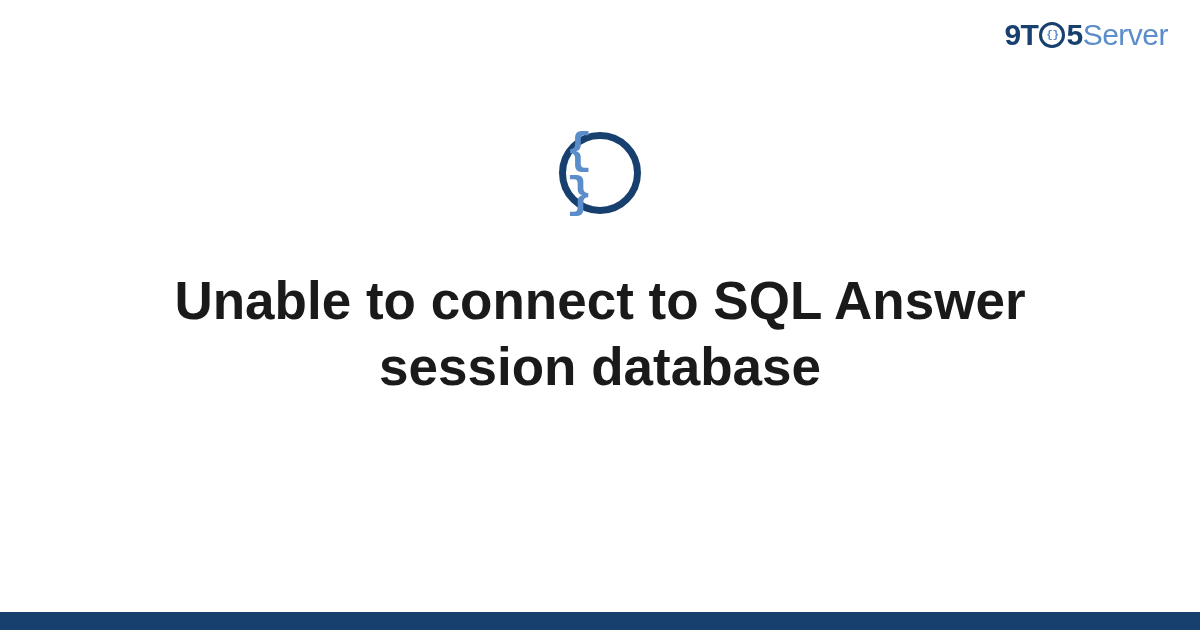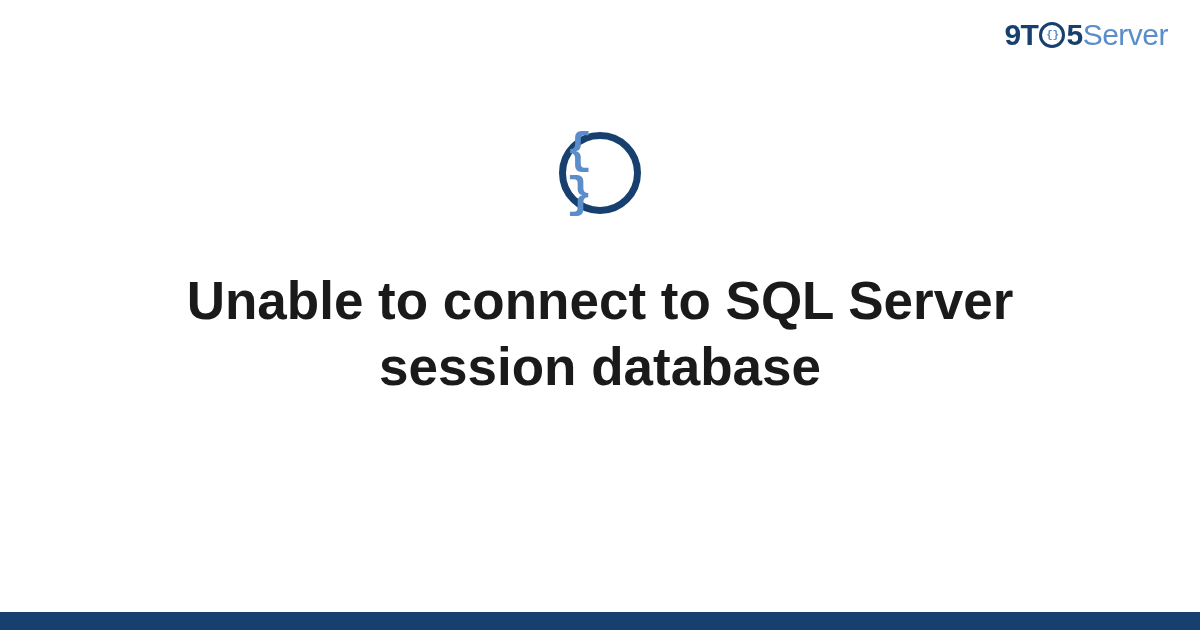--- a/index.html
+++ b/index.html
@@ -116,16 +116,16 @@
     </span>
   </span>
   <span class="logo-5">5</span>
   <span class="logo-answer">Server</span>
 </div>
 
 <div class="center-block">
   <div class="icon-circle">
     <span class="icon-braces">{ }</span>
   </div>
-  <h1 class="title">Unable to connect to SQL Server session database</h1>
+  <h1 class="title">Unable to connect to SQL Answer session database</h1>
 </div>
 
 <div class="bottom-bar"></div>
 
 </body></html>

